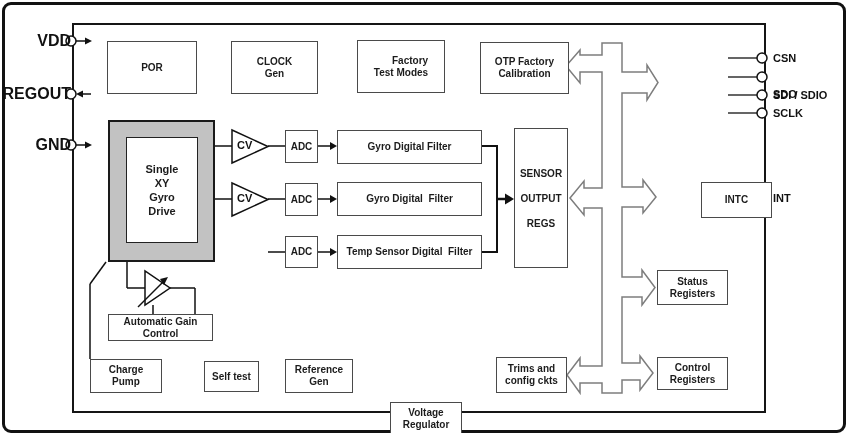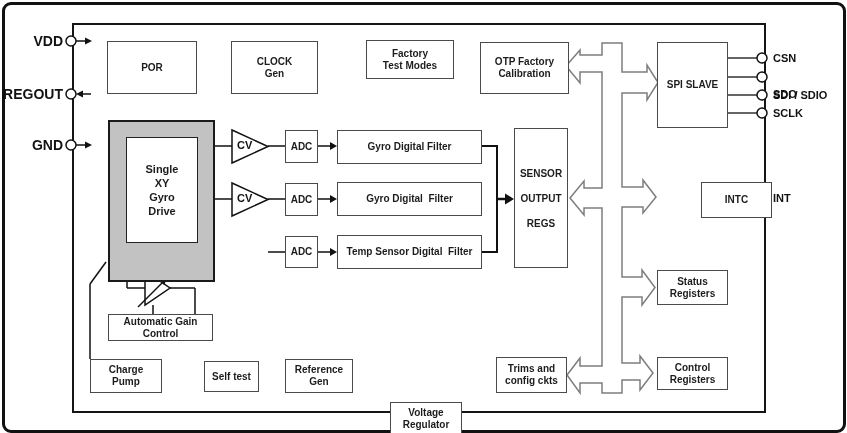--- a/index.html
+++ b/index.html
@@ -9,21 +9,21 @@
          border:3px solid #111;border-radius:9px;}
   #chip{position:absolute;left:72px;top:23px;width:690px;height:386px;
          border:2px solid #151515;}
   svg{position:absolute;left:0;top:0;z-index:2;}
   .box{position:absolute;z-index:3;background:#fff;border:1.5px solid #4a4a4a;
        display:flex;align-items:center;justify-content:center;text-align:center;
        font-weight:bold;font-size:10px;line-height:12px;color:#1c1c1c;
        white-space:pre-wrap;box-sizing:border-box;}
   .plainlabel{position:absolute;z-index:4;font-weight:bold;color:#111;
        white-space:pre;display:flex;align-items:center;}
-  .pin-label-left{justify-content:flex-end;font-size:14px;}
+  .pin-label-left{justify-content:flex-end;font-size:16px;margin-left:8px;}
   .pin-label-right{justify-content:flex-start;font-size:11px;}
   #gyro-gray{background:#c2c2c2;border:2.5px solid #1a1a1a;z-index:3;}
   #gyro-inner{border:1.5px solid #222;font-size:11px;line-height:14px;}
   #sensor-regs{line-height:25px;}
   .cv-label{position:absolute;z-index:4;font-weight:bold;font-size:11px;color:#111;}
 </style>
 </head>
 <body>
 
 <div id="stage">
@@ -113,27 +113,26 @@
   <div class="plainlabel pin-label-left" style="left:10px;top:137px;width:53px;height:16px;">GND</div>
   <div class="plainlabel pin-label-right" style="left:773px;top:50px;width:70px;height:16px;">CSN</div>
   <div class="plainlabel pin-label-right" style="left:773px;top:86px;width:70px;height:16px;">SDO</div>
   <div class="plainlabel pin-label-right" style="left:773px;top:87px;width:74px;height:16px;">SDI / SDIO</div>
   <div class="plainlabel pin-label-right" style="left:773px;top:105px;width:70px;height:16px;">SCLK</div>
   <div class="plainlabel pin-label-right" style="left:773px;top:190px;width:70px;height:16px;">INT</div>
 
   <div class="box" style="left:107px;top:41px;width:90px;height:53px;">POR</div>
   <div class="box" style="left:231px;top:41px;width:87px;height:53px;">CLOCK
 Gen</div>
-  <div class="box" style="left:366px;top:40px;width:88px;height:39px;">Factory
+  <div class="box" style="left:357px;top:40px;width:88px;height:53px;text-align:right;">Factory
 Test Modes</div>
   <div class="box" style="left:480px;top:42px;width:89px;height:52px;">OTP Factory
 Calibration</div>
-  <div class="box" style="left:657px;top:42px;width:71px;height:86px;">SPI SLAVE</div>
 
-  <div class="box" id="gyro-gray" style="left:108px;top:120px;width:107px;height:162px;">
+  <div class="box" id="gyro-gray" style="left:108px;top:120px;width:107px;height:142px;">
     <div class="box" id="gyro-inner" style="left:16px;top:15px;width:72px;height:106px;">Single
 XY
 Gyro
 Drive</div>
   </div>
 
   <div class="cv-label" style="left:237px;top:139px;">CV</div>
   <div class="cv-label" style="left:237px;top:192px;">CV</div>
 
   <div class="box" style="left:285px;top:130px;width:33px;height:33px;">ADC</div>

